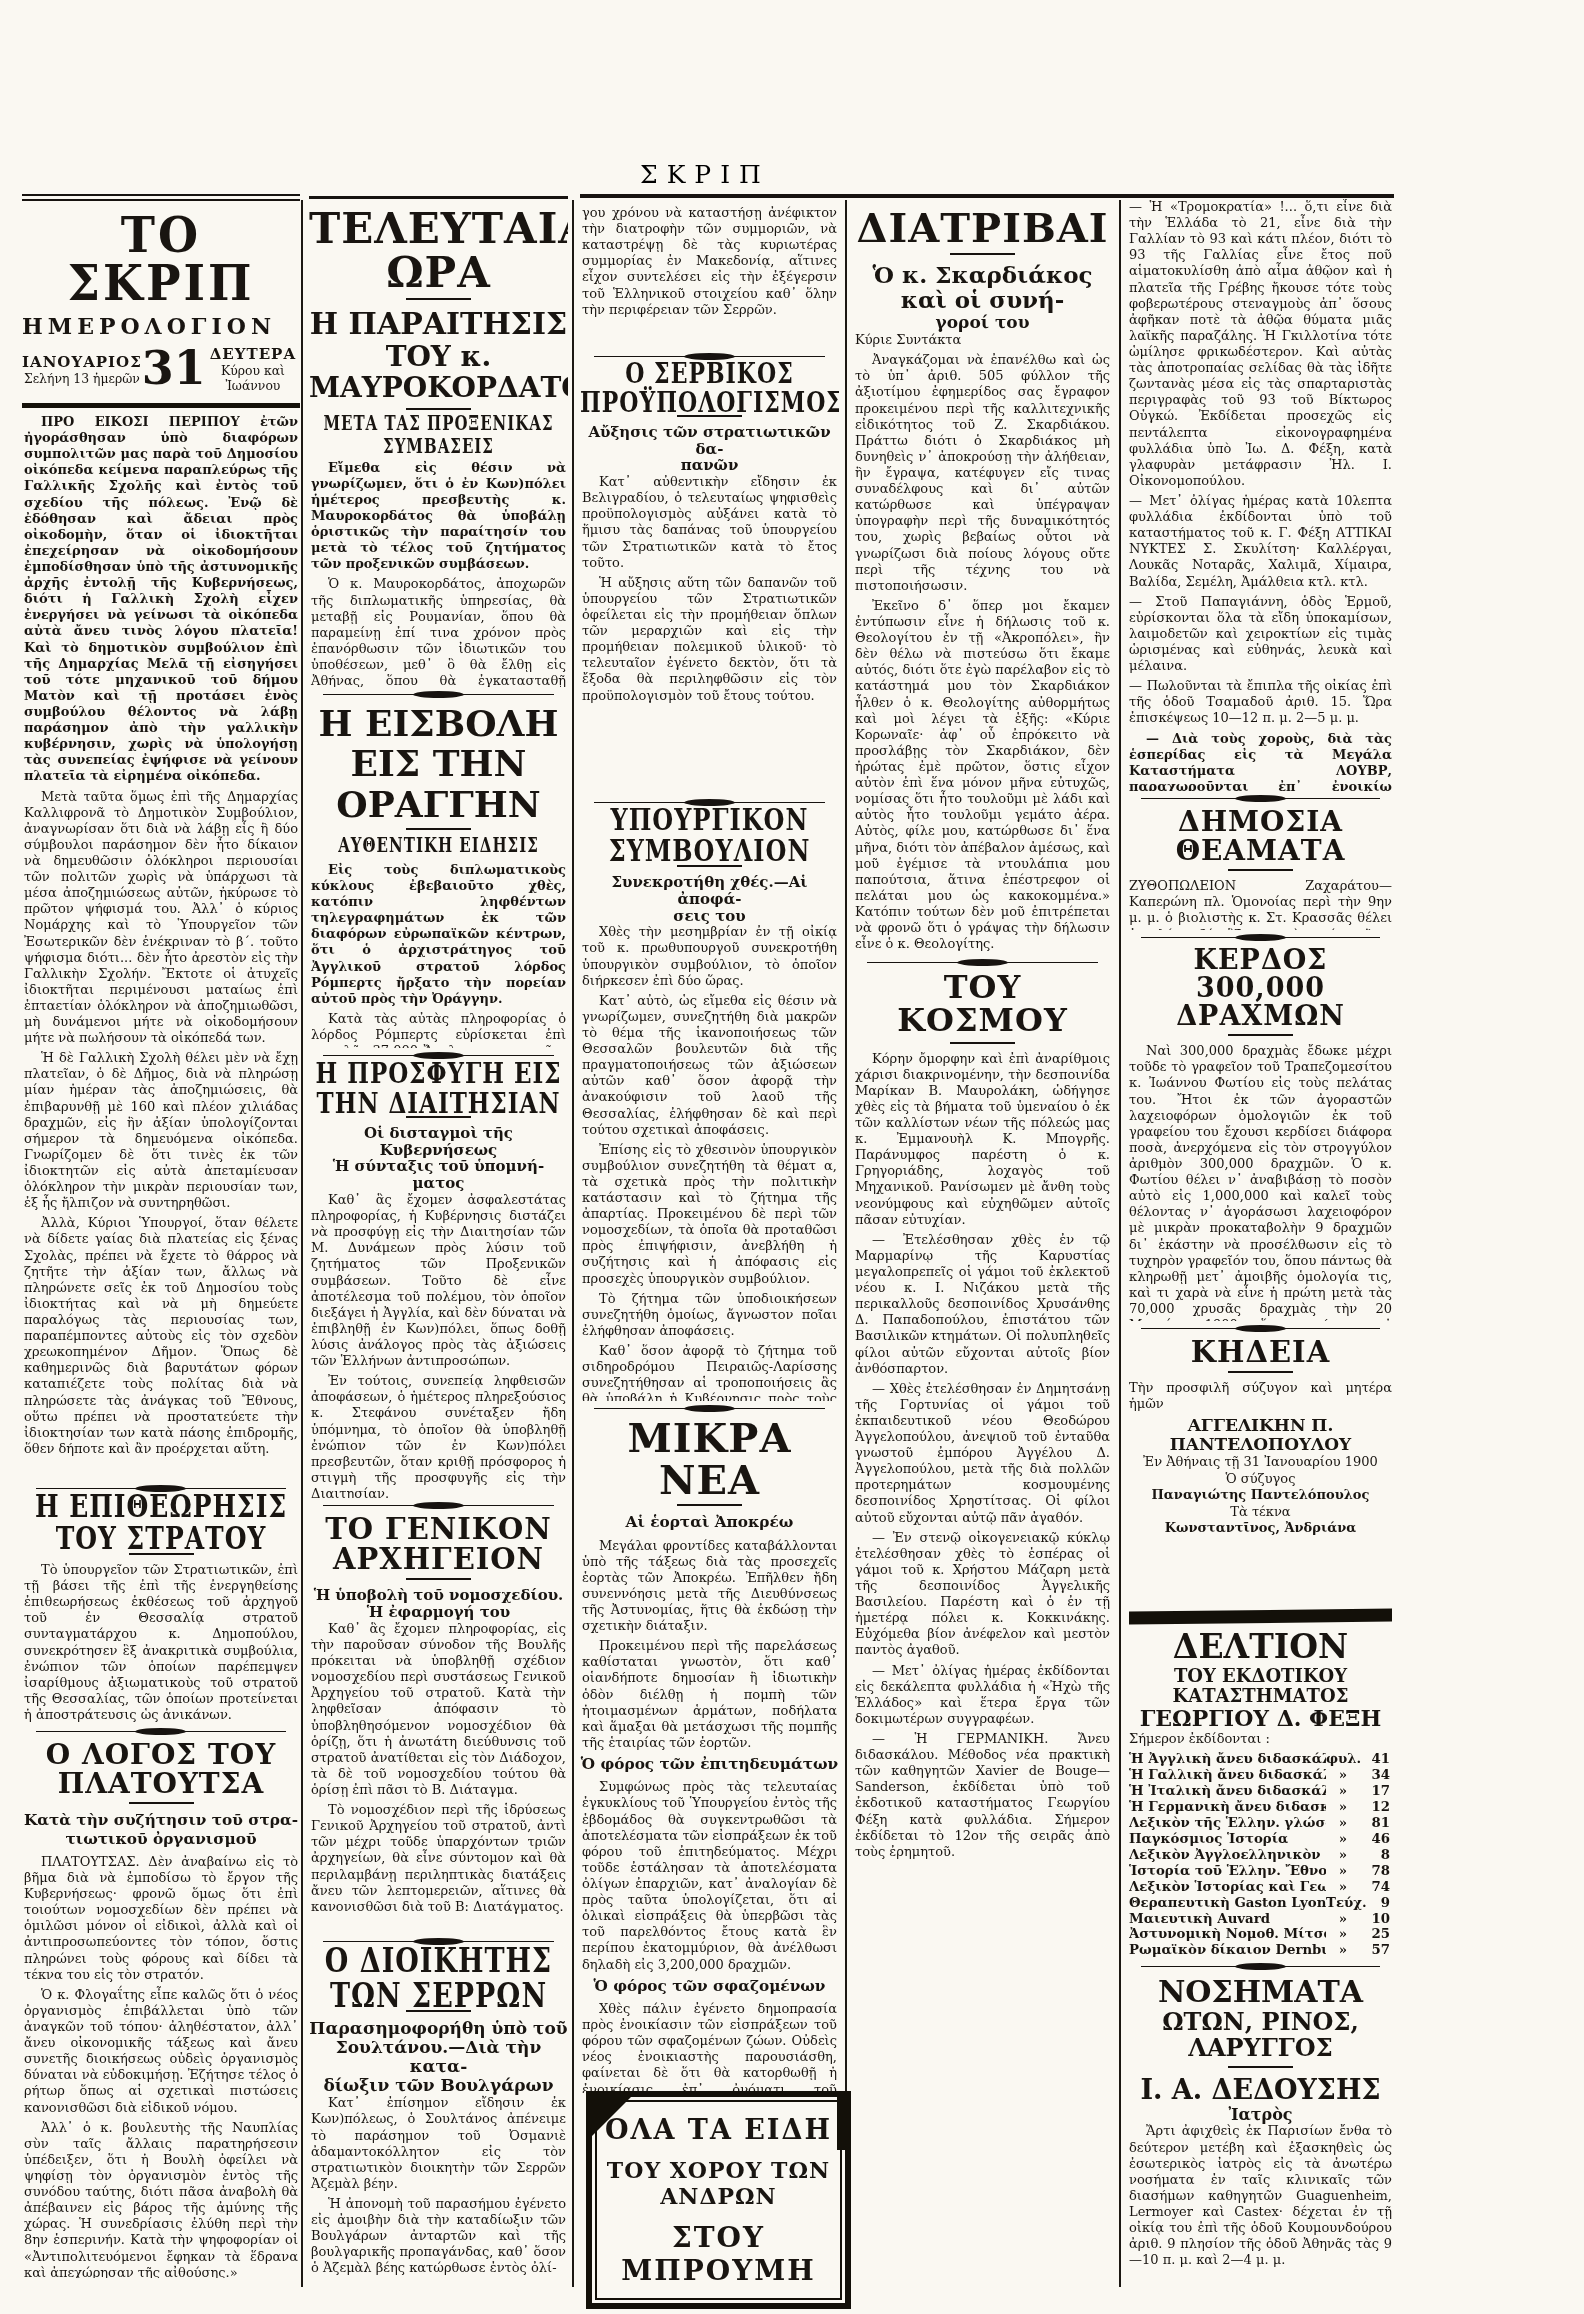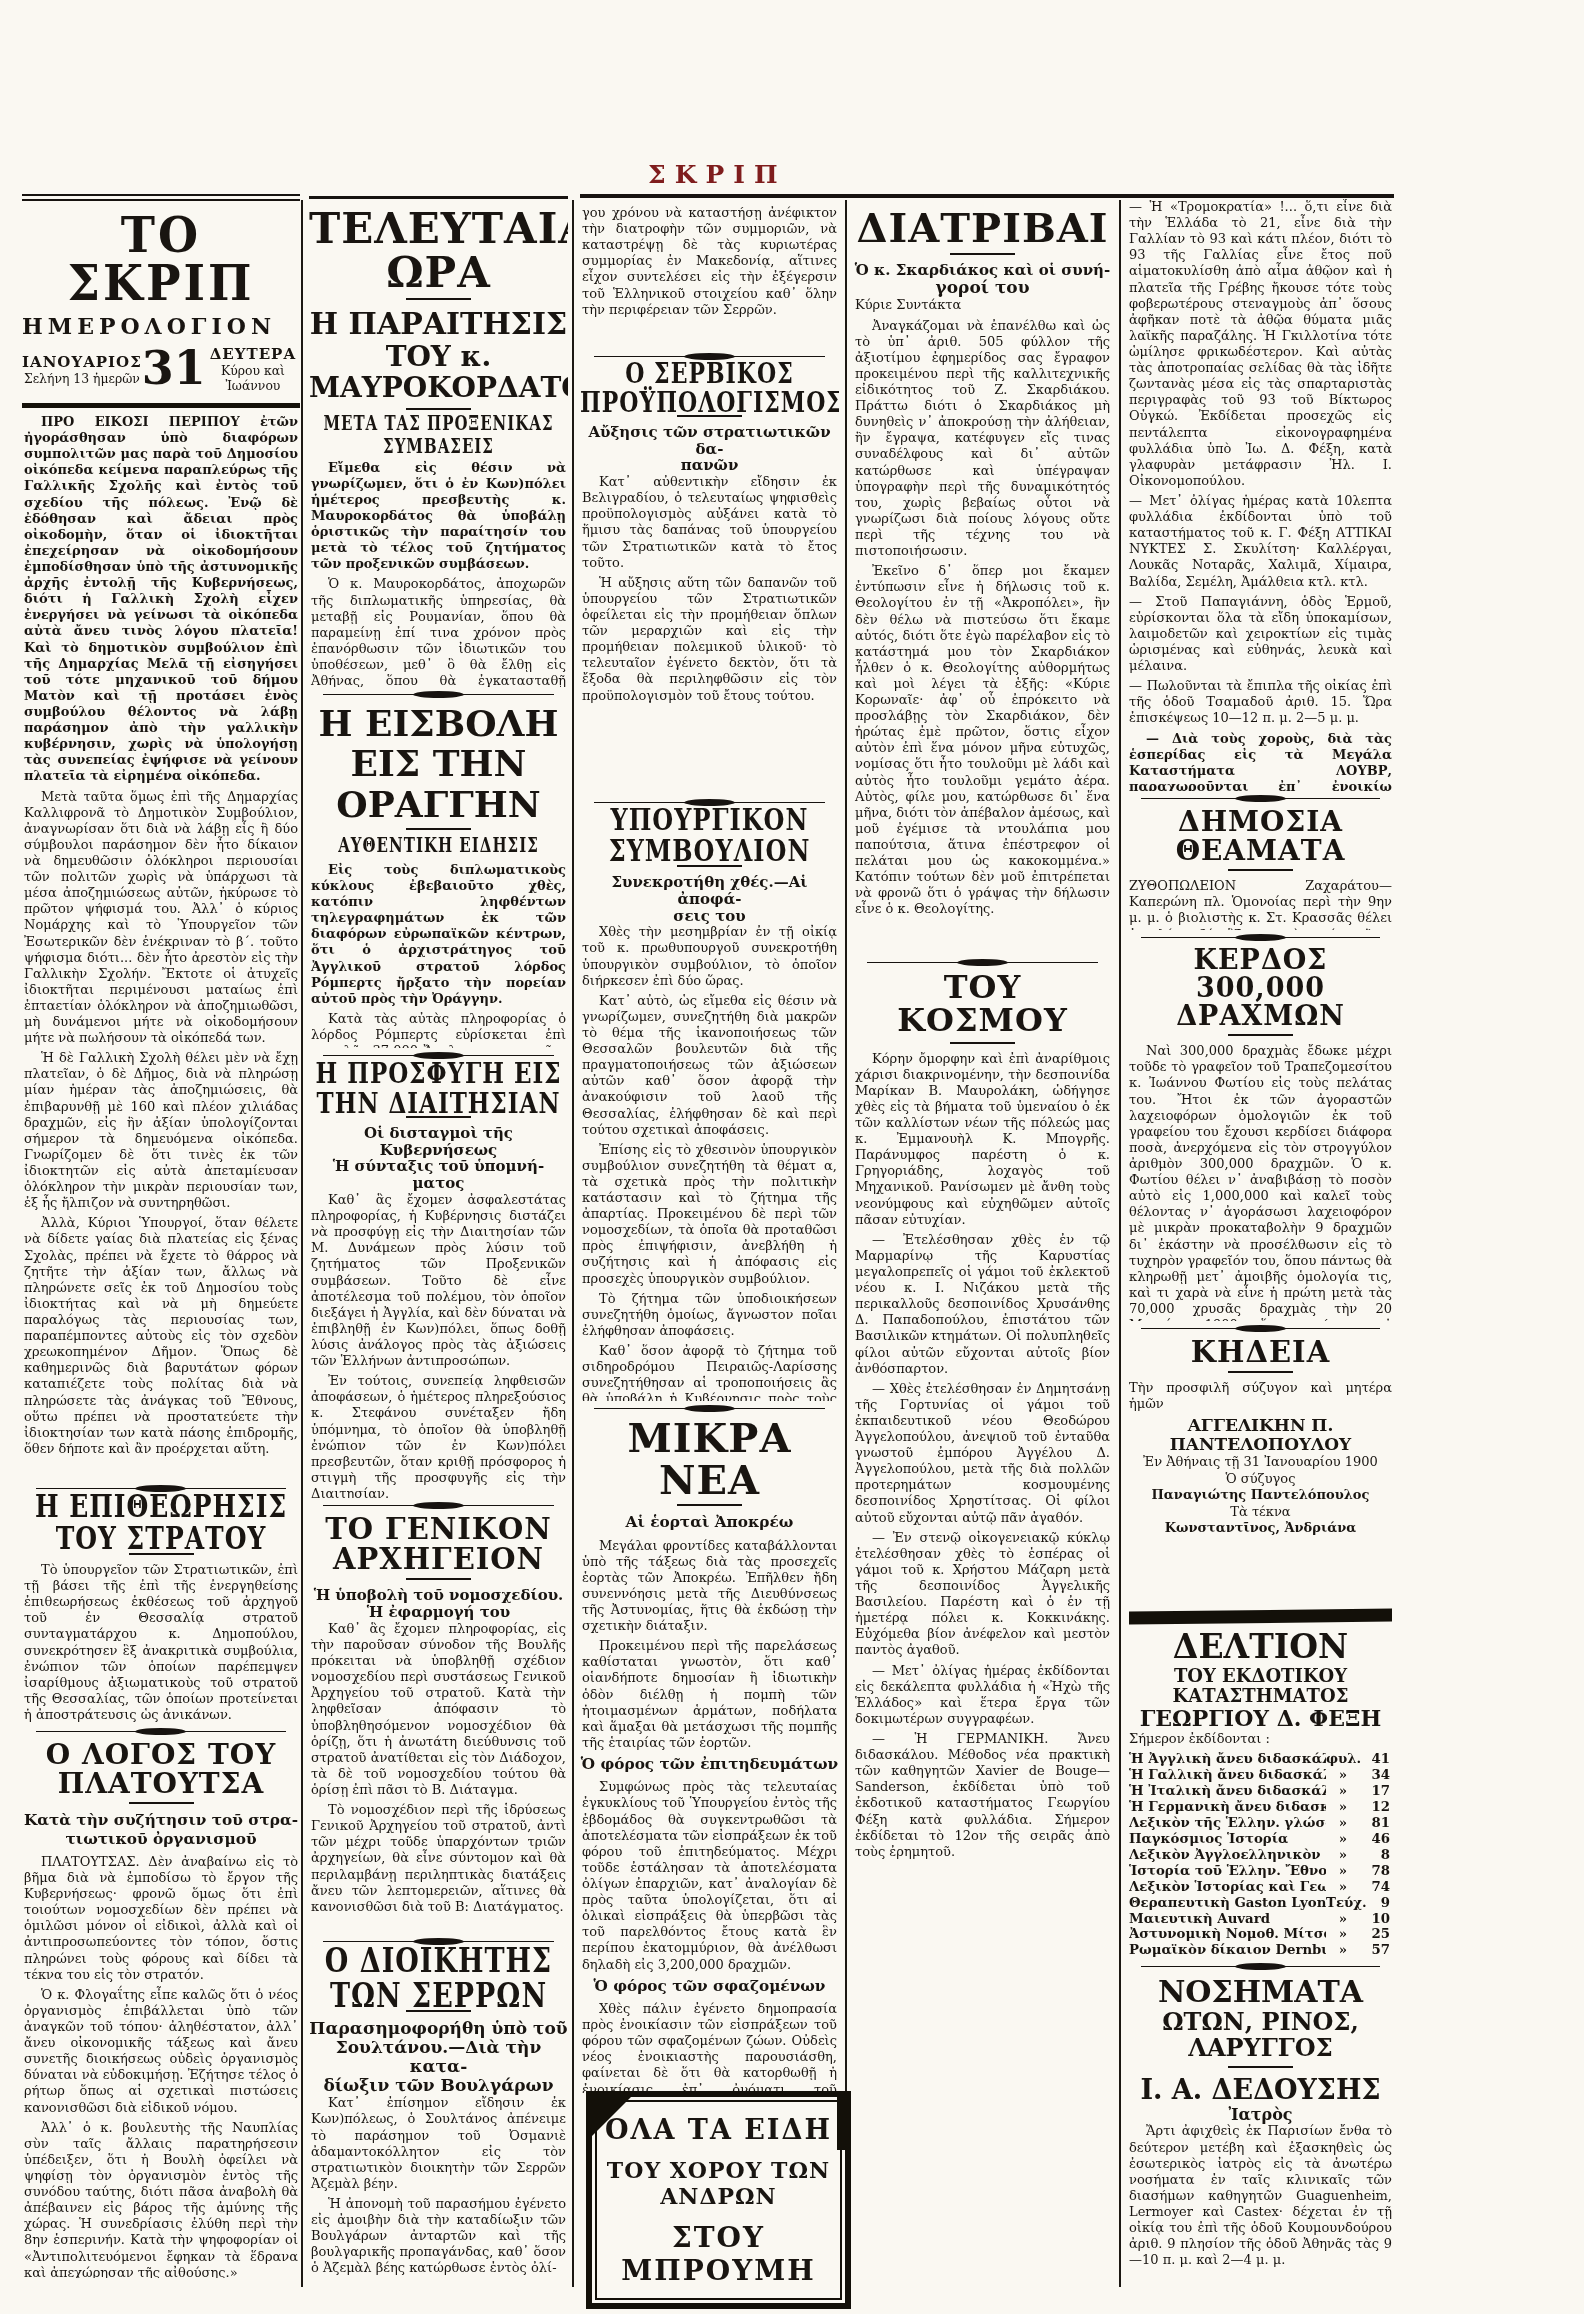--- a/index.html
+++ b/index.html
@@ -1,19 +1,19 @@
 <!DOCTYPE html>
 <html><head>
 <meta charset="utf-8">
 <style>
   html,body{margin:0;padding:0;background:#e8e4da;}
   .page{position:relative;width:1584px;height:2315px;margin:0 auto;background:#faf8f2;color:#191511;
         font-family:"DejaVu Serif","Liberation Serif",serif;overflow:hidden;}
   
-  .brand-small{position:absolute;left:640px;top:160px;font-size:25px;font-weight:bold;letter-spacing:9px;color:#7f1d1d;margin-left:8px;}
+  .brand-small{position:absolute;left:640px;top:160px;font-size:25px;font-weight:normal;letter-spacing:9px;color:#000000;}
   .rule{position:absolute;background:#171310;}
   .vdiv{position:absolute;width:2px;background:#1c1813;top:200px;height:2087px;}
   
   .col{position:absolute;top:203px;overflow:hidden;}
   .sec{display:block;overflow:hidden;}
   .p,.plead,.pni{font-size:13px;line-height:1.24;text-align:justify;margin:0 2px 4px 2px;}
   .p{text-indent:17px;}
   .plead{font-weight:bold;text-indent:17px;}
   .pni{text-indent:0;}
   .h1{font-weight:bold;text-align:center;line-height:1.04;margin:2px 0 2px;letter-spacing:1px;}
@@ -207,21 +207,21 @@
         <div class="p">Συμφώνως πρὸς τὰς τελευταίας ἐγκυκλίους τοῦ Ὑπουργείου ἐντὸς τῆς ἑβδομάδος θὰ συγκεντρωθῶσι τὰ ἀποτελέσματα τῶν εἰσπράξεων ἐκ τοῦ φόρου τοῦ ἐπιτηδεύματος. Μέχρι τοῦδε ἐστάλησαν τὰ ἀποτελέσματα ὀλίγων ἐπαρχιῶν, κατ᾽ ἀναλογίαν δὲ πρὸς ταῦτα ὑπολογίζεται, ὅτι αἱ ὁλικαὶ εἰσπράξεις θὰ ὑπερβῶσι τὰς τοῦ παρελθόντος ἔτους κατὰ ἓν περίπου ἑκατομμύριον, θὰ ἀνέλθωσι δηλαδὴ εἰς 3,200,000 δραχμῶν.</div>
         <div class="sub">Ὁ φόρος τῶν σφαζομένων</div>
         <div class="p">Χθὲς πάλιν ἐγένετο δημοπρασία πρὸς ἐνοικίασιν τῶν εἰσπράξεων τοῦ φόρου τῶν σφαζομένων ζώων. Οὐδεὶς νέος ἐνοικιαστὴς παρουσιάσθη, φαίνεται δὲ ὅτι θὰ κατορθωθῇ ἡ ἐνοικίασις ἐπ᾽ ὀνόματι τοῦ τελευταίου πλειοδότου κ. Ζαχαρίου προσενεγκόντος δρ. 341,033.</div>
       </section>
     </div>
   <div class="col" style="left:853px;width:259px;top:205px;height:2085px;">
       <section class="sec" style="height: 750px;">
         <div class="h1" style="font-size: 40px;">ΔΙΑΤΡΙΒΑΙ</div>
         <div class="hr"></div>
         <div class="clines">
-          <div class="cline bold" style="font-size: 15px; line-height: 1.12;">Ὁ κ. Σκαρδιάκος καὶ οἱ συνή-</div>
+          <div class="cline bold" style="font-size: 23px; line-height: 1.12;">Ὁ κ. Σκαρδιάκος καὶ οἱ συνή-</div>
           <div class="cline bold" style="font-size: 17px; line-height: 1.12;">γοροί του</div>
         </div>
         <div class="pni">Κύριε Συντάκτα</div>
         <div class="p">Ἀναγκάζομαι νὰ ἐπανέλθω καὶ ὡς τὸ ὑπ᾽ ἀριθ. 505 φύλλον τῆς ἀξιοτίμου ἐφημερίδος σας ἔγραφον προκειμένου περὶ τῆς καλλιτεχνικῆς εἰδικότητος τοῦ Ζ. Σκαρδιάκου. Πράττω διότι ὁ Σκαρδιάκος μὴ δυνηθεὶς ν᾽ ἀποκρούσῃ τὴν ἀλήθειαν, ἣν ἔγραψα, κατέφυγεν εἴς τινας συναδέλφους καὶ δι᾽ αὐτῶν κατώρθωσε καὶ ὑπέγραψαν ὑπογραφὴν περὶ τῆς δυναμικότητός του, χωρὶς βεβαίως οὗτοι νὰ γνωρίζωσι διὰ ποίους λόγους οὔτε περὶ τῆς τέχνης του νὰ πιστοποιήσωσιν.</div>
         <div class="p">Ἐκεῖνο δ᾽ ὅπερ μοι ἔκαμεν ἐντύπωσιν εἶνε ἡ δήλωσις τοῦ κ. Θεολογίτου ἐν τῇ «Ἀκροπόλει», ἣν δὲν θέλω νὰ πιστεύσω ὅτι ἔκαμε αὐτός, διότι ὅτε ἐγὼ παρέλαβον εἰς τὸ κατάστημά μου τὸν Σκαρδιάκον ἦλθεν ὁ κ. Θεολογίτης αὐθορμήτως καὶ μοὶ λέγει τὰ ἑξῆς: «Κύριε Κορωναῖε· ἀφ᾽ οὗ ἐπρόκειτο νὰ προσλάβῃς τὸν Σκαρδιάκον, δὲν ἠρώτας ἐμὲ πρῶτον, ὅστις εἶχον αὐτὸν ἐπὶ ἕνα μόνον μῆνα εὐτυχῶς, νομίσας ὅτι ἦτο τουλοῦμι μὲ λάδι καὶ αὐτὸς ἦτο τουλοῦμι γεμάτο ἀέρα. Αὐτὸς, φίλε μου, κατώρθωσε δι᾽ ἕνα μῆνα, διότι τὸν ἀπέβαλον ἀμέσως, καὶ μοῦ ἐγέμισε τὰ ντουλάπια μου παπούτσια, ἅτινα ἐπέστρεφον οἱ πελάται μου ὡς κακοκομμένα.» Κατόπιν τούτων δὲν μοῦ ἐπιτρέπεται νὰ φρονῶ ὅτι ὁ γράψας τὴν δήλωσιν εἶνε ὁ κ. Θεολογίτης.</div>
       </section>
       <section class="sec" style="height: 1317px;">
         <div class="sep"></div>
         <div class="h1" style="font-size: 32px;">ΤΟΥ ΚΟΣΜΟΥ</div>
         <div class="hr"></div>

